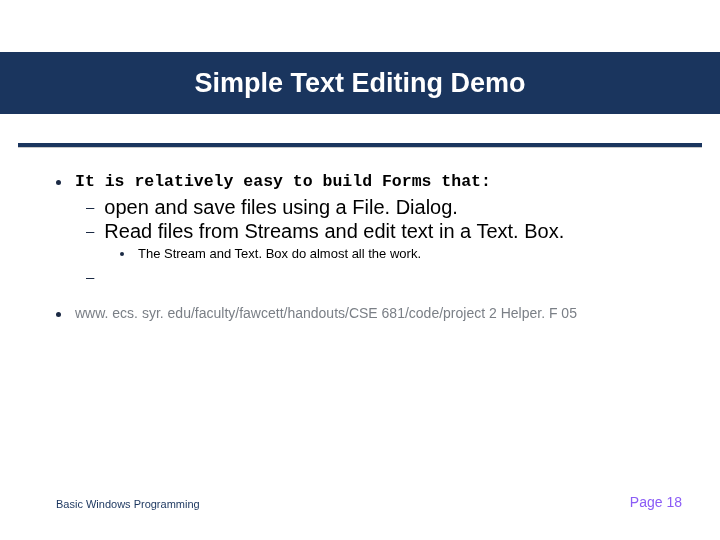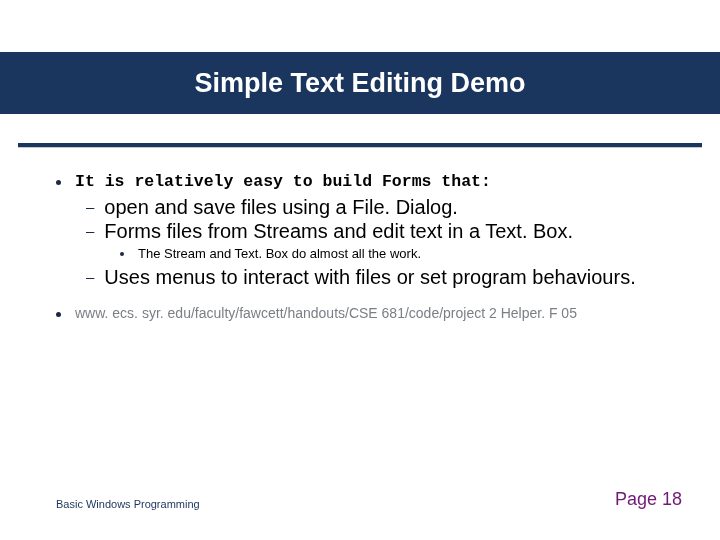--- a/index.html
+++ b/index.html
@@ -40,21 +40,21 @@
   .sub2 .bullet-dot { margin-top: 7px; width:4px; height:4px; }
   .s2-text { font-size: 13px; line-height: 18px; }
   .link-row { display:flex; align-items:flex-start; margin-top: 18px; }
   .link-text { font-size: 14px; color: #7a7f86; word-break: break-all; }
   .footer-left {
     position: absolute; left: 56px; bottom: 30px;
     font-size: 11px; color: #1a355e;
   }
   .footer-right {
     position: absolute; right: 38px; bottom: 30px;
-    font-size: 18px; color: #701a75;
+    font-size: 14px; color: #8b5cf6;
   }
 </style>
 </head>
 <body>
 
 <div class="slide">
 
   <div class="title-bar">
     <div class="title-text">Simple Text Editing Demo</div>
   </div>
@@ -68,35 +68,34 @@
       <div class="b1-text">It is relatively easy to build Forms that:</div>
     </div>
 
     <div class="sub1">
       <div class="dash-row">
         <span class="dash">–</span>
         <span class="s1-text">open and save files using a File. Dialog.</span>
       </div>
       <div class="dash-row">
         <span class="dash">–</span>
-        <span class="s1-text">Forms files from Streams and edit text in a Text. Box.</span>
+        <span class="s1-text">Read files from Streams and edit text in a Text. Box.</span>
       </div>
     </div>
 
     <div class="sub2">
       <div class="bullet-row">
         <div class="bullet-dot"></div>
         <div class="s2-text">The Stream and Text. Box do almost all the work.</div>
       </div>
     </div>
 
     <div class="sub1">
       <div class="dash-row">
         <span class="dash">–</span>
-        <span class="s1-text">Uses menus to interact with files or set program behaviours.</span>
       </div>
     </div>
 
     <div class="link-row">
       <div class="bullet-dot" style="margin-top:7px;"></div>
       <a class="link-text">www. ecs. syr. edu/faculty/fawcett/handouts/CSE 681/code/project 2 Helper. F 05</a>
     </div>
 
   </div>
 

